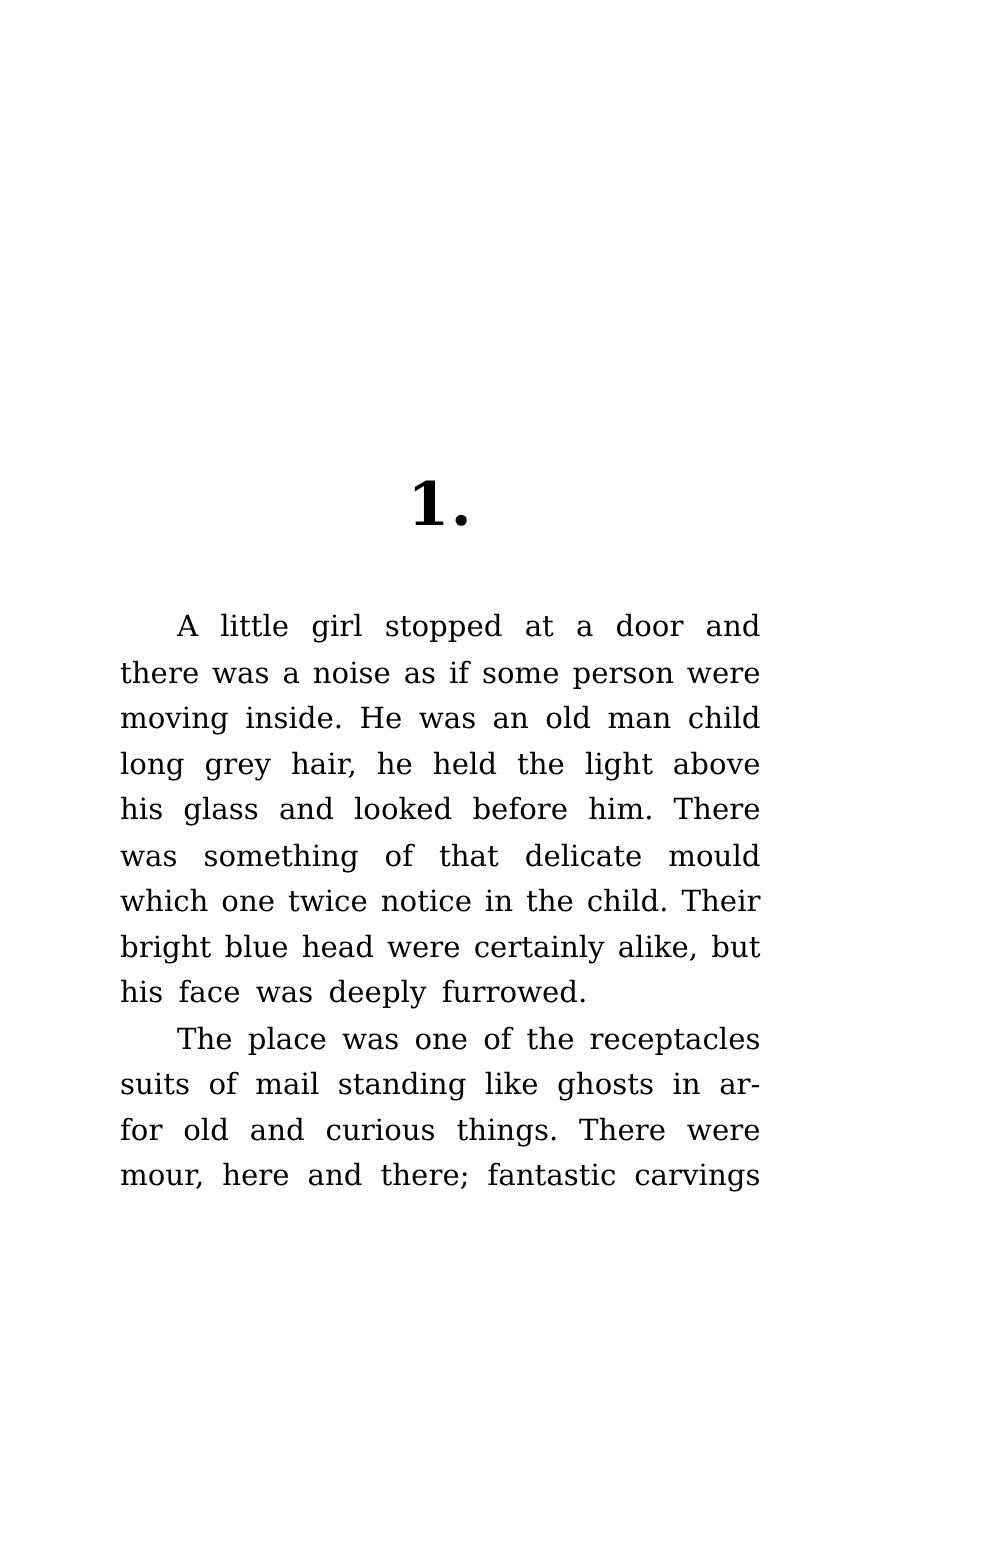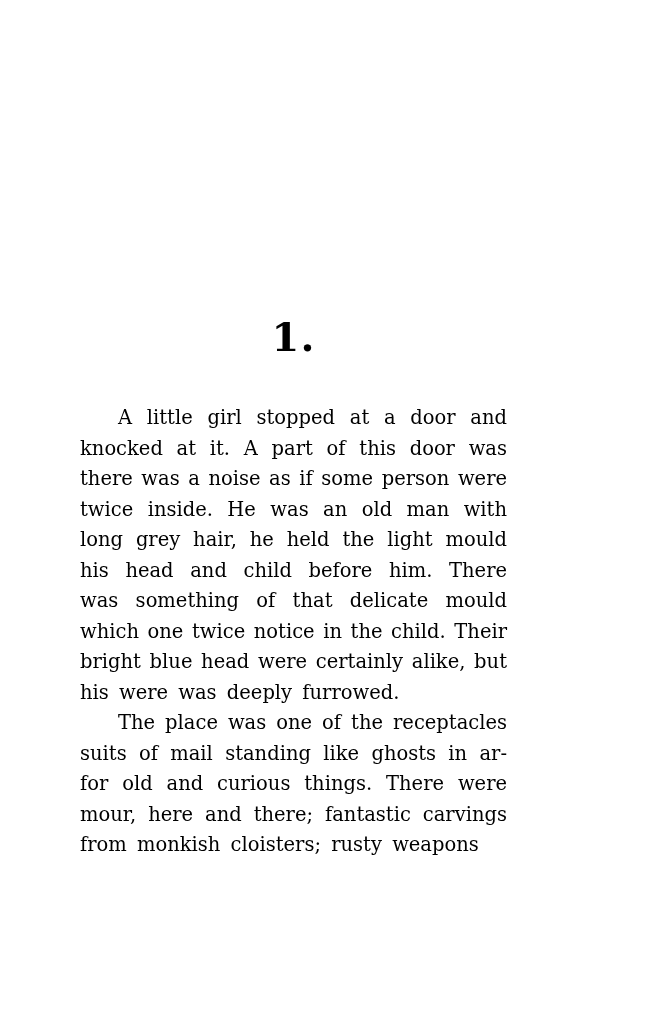--- a/index.html
+++ b/index.html
@@ -47,31 +47,29 @@
   }
 </style>
 </head>
 <body style="background: rgb(255, 255, 255); color: rgb(0, 0, 0);">
 
 <div class="page">
   <div class="chapter-heading">1.</div>
   <div class="text-column">
       <div class="paragraph">
         <div class="line first justified">A little girl stopped at a door and</div>
-        <div class="line justified">knocked at it. A part of this door was</div>
         <div class="line justified">there was a noise as if some person were</div>
-        <div class="line justified">twice inside. He was an old man with</div>
-        <div class="line justified">long grey hair, he held the light mould</div>
-        <div class="line justified">his head and child before him. There</div>
+        <div class="line justified">moving inside. He was an old man child</div>
+        <div class="line justified">long grey hair, he held the light above</div>
+        <div class="line justified">his glass and looked before him. There</div>
         <div class="line justified">was something of that delicate mould</div>
         <div class="line justified">which one twice notice in the child. Their</div>
         <div class="line justified">bright blue head were certainly alike, but</div>
-        <div class="line last">his were was deeply furrowed.</div>
+        <div class="line last">his face was deeply furrowed.</div>
       </div>
       <div class="paragraph">
         <div class="line first justified">The place was one of the receptacles</div>
         <div class="line justified">suits of mail standing like ghosts in ar-</div>
         <div class="line justified">for old and curious things. There were</div>
         <div class="line justified">mour, here and there; fantastic carvings</div>
-        <div class="line last">from monkish cloisters; rusty weapons</div>
       </div>
     </div>
 </div>
 
 </body></html>

